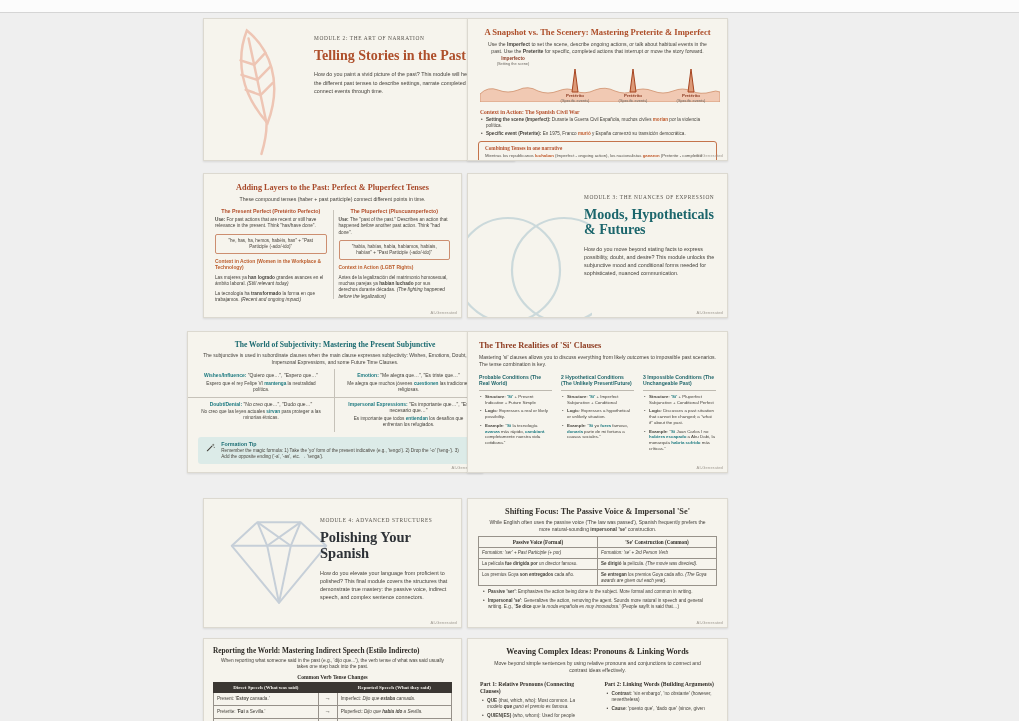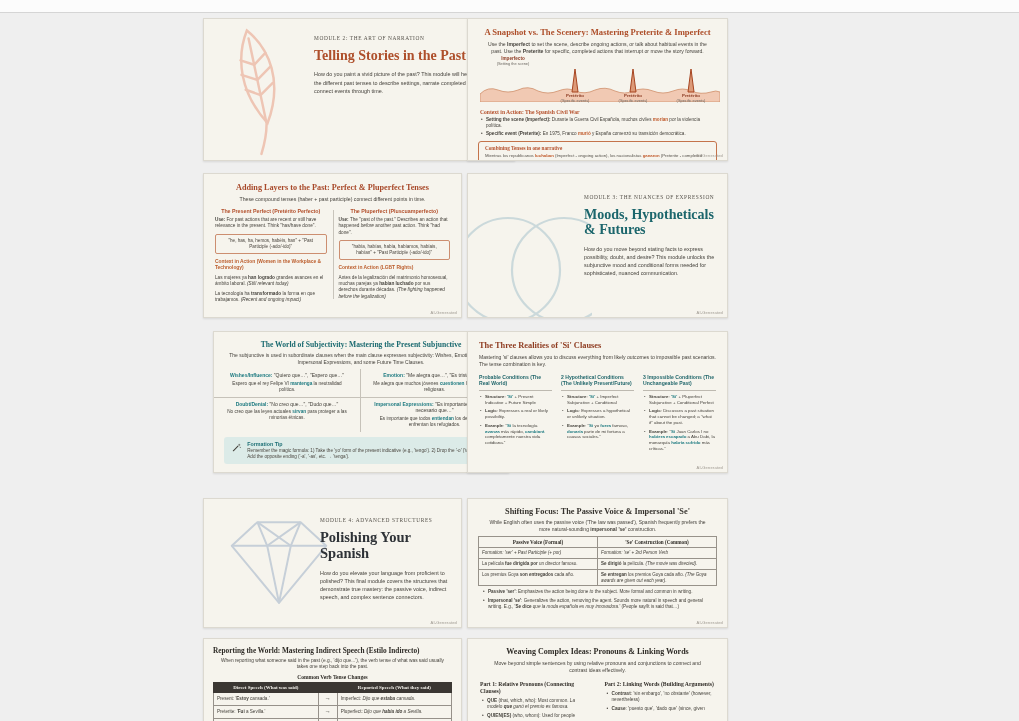--- a/index.html
+++ b/index.html
@@ -6,21 +6,21 @@
   html,body{background:#efefef}
   .stage{position:relative;width:1019px;height:721px;background:#efefef;overflow:hidden;
          font-family:"Liberation Sans",sans-serif;color:#3f3c36}
   .topbar{position:absolute;left:0;top:0;width:1019px;height:13px;background:#fcfcfc;border-bottom:1px solid #d5d5d5}
 
   .card{position:absolute;background:#f6f4ed;border:1px solid #dcd9d0;box-shadow:0 1px 2px rgba(0,0,0,.10);overflow:hidden}
   .c1{left:203px;top:18px;width:312px;height:143px}
   .c2{left:467px;top:18px;width:261px;height:143px}
   .c3{left:203px;top:173px;width:259px;height:145px}
   .c4{left:467px;top:173px;width:261px;height:145px}
-  .c5{left:213px;top:331px;width:296px;height:142px}
+  .c5{left:187px;top:331px;width:296px;height:142px}
   .c6{left:467px;top:331px;width:261px;height:142px}
   .c7{left:203px;top:498px;width:259px;height:130px}
   .c8{left:467px;top:498px;width:261px;height:130px}
   .c9{left:203px;top:638px;width:259px;height:120px}
   .c10{left:467px;top:638px;width:261px;height:120px}
 
   .serif{font-family:"Liberation Serif",serif}
   .wm{position:absolute;right:4px;bottom:2px;font-size:4px;color:#9b958d;letter-spacing:.2px}
 
   

